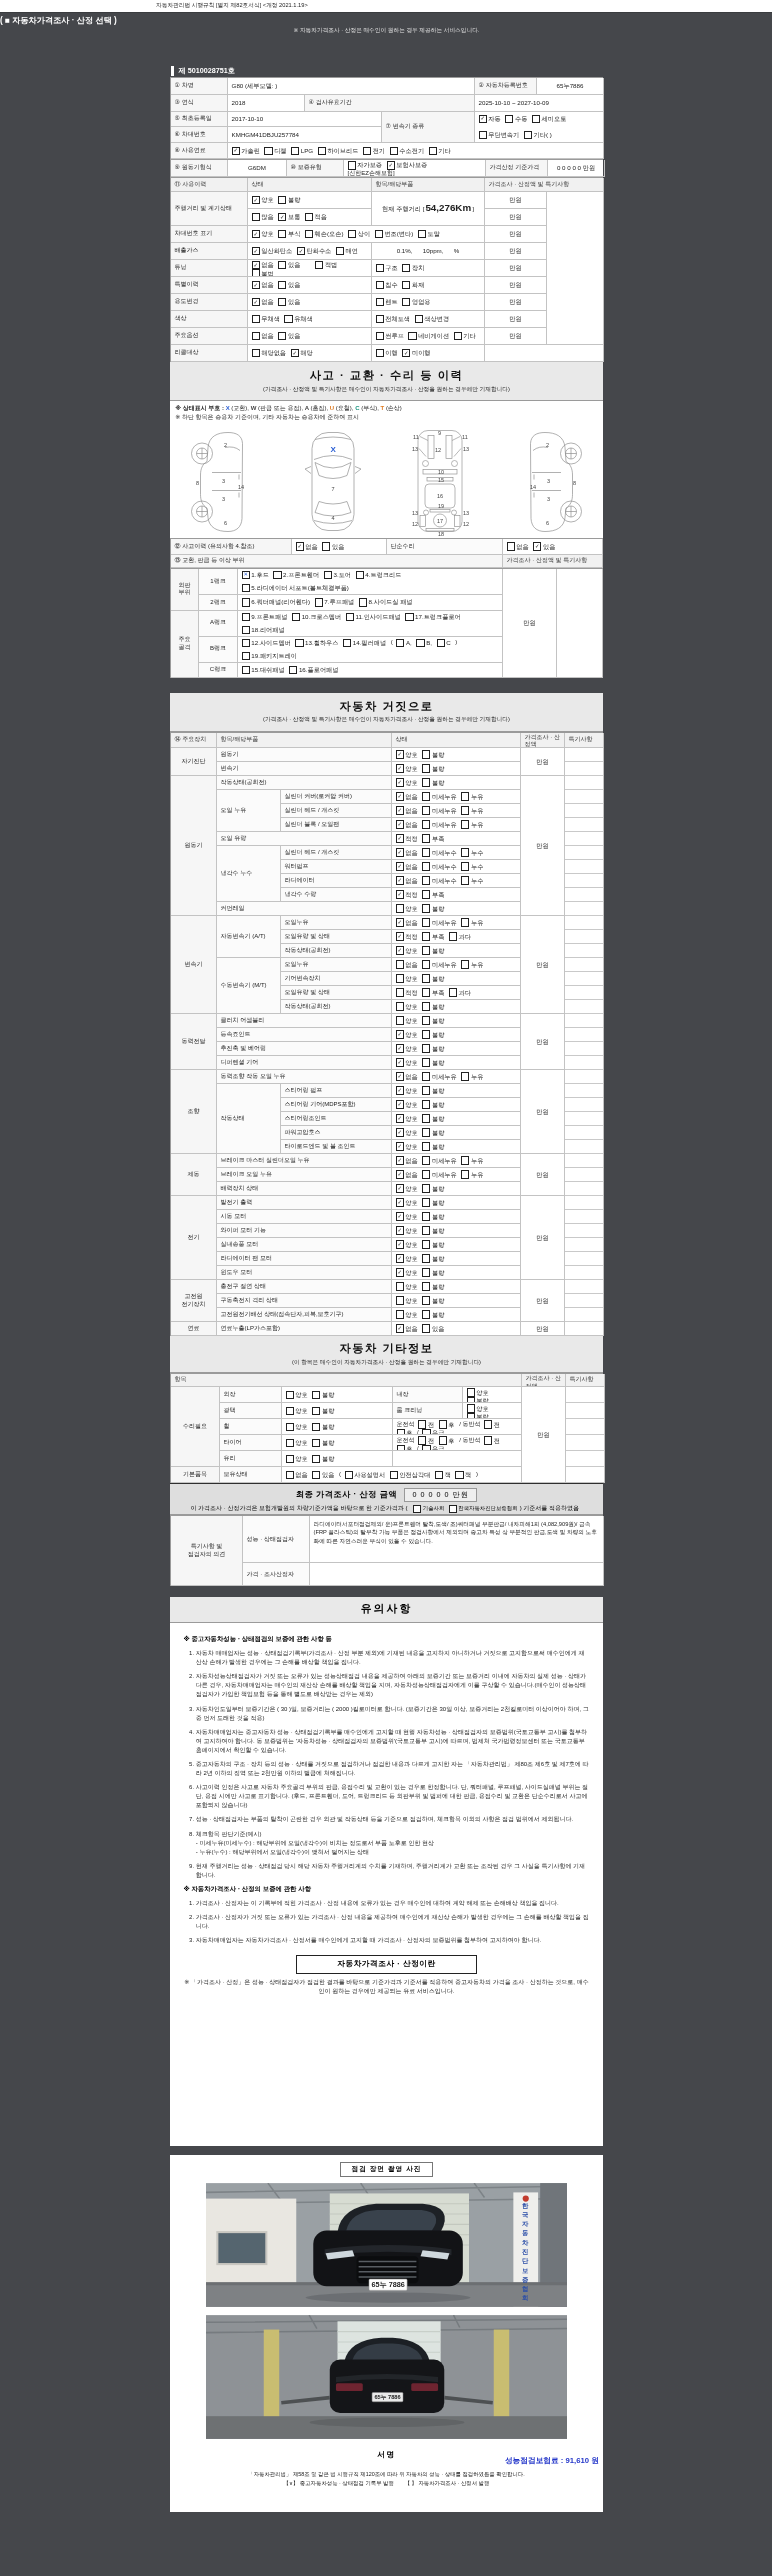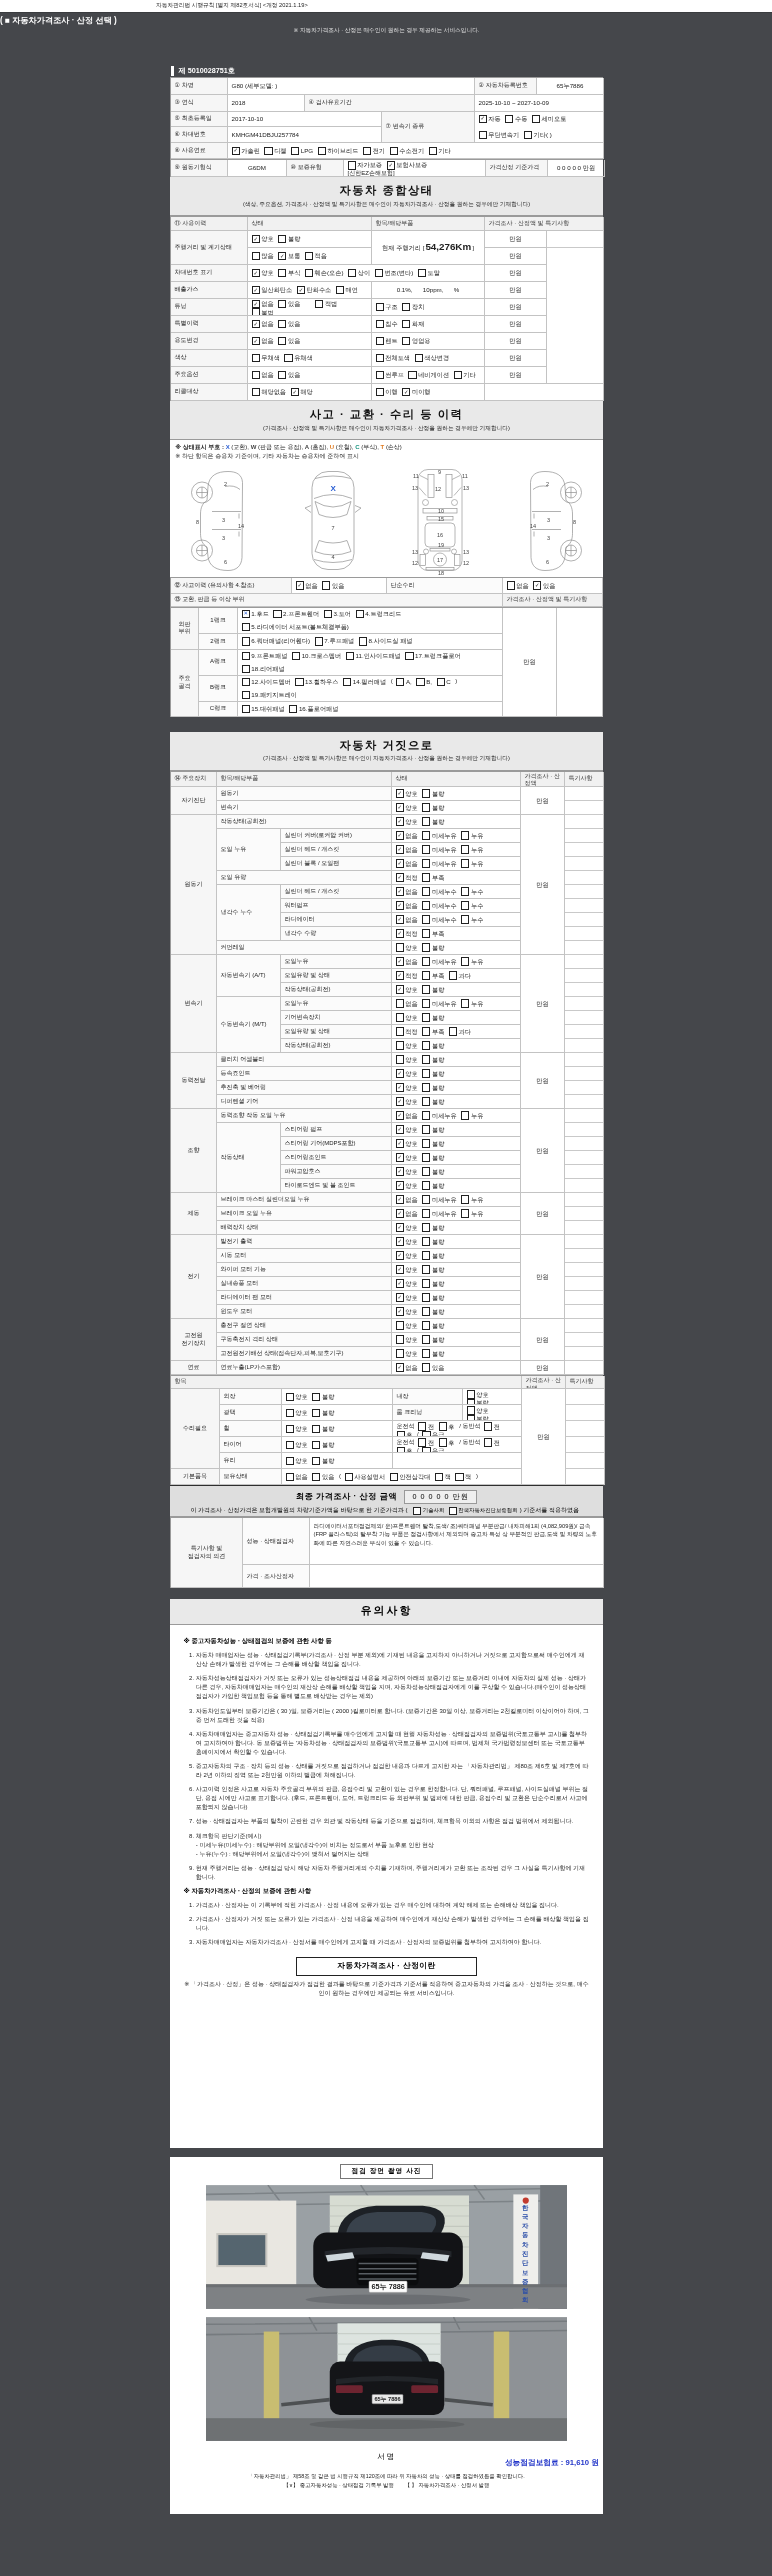--- a/index.html
+++ b/index.html
@@ -55,21 +55,21 @@
   .noticebody ol{margin:0 0 3.1px 0;padding-left:12.4px}
   .noticebody li{font-size:6px;line-height:1.5;margin-bottom:5.2px;white-space:pre-line;color:#1c1c1c}
   .nb-box{width:170px;margin:9.3px auto 4.1px;border:1px solid #222;padding:3.6px 4.1px;text-align:center;font-size:7.7px;font-weight:bold;letter-spacing:0.5px}
   .nb-boxtext{font-size:6px;text-align:center;line-height:1.5;color:#222;margin-top:3.1px}
   .photopanel{height:357px;box-sizing:border-box;background:#fff;padding-top:7.2px}
   .photitle{text-align:center}
   .photitle span{display:inline-block;border:0.5px solid #777;padding:2.1px 10.3px;font-size:6.7px;font-weight:bold;letter-spacing:1px}
   .photo{width:361px;margin:5.7px auto 0;position:relative}
   .pillartext{position:absolute;top:17.5px;left:315px;width:8.2px;font-size:6.4px;font-weight:bold;color:#2b4ea8;word-break:break-all;line-height:1.45;text-align:center}
   .sigrow{position:relative;height:17.5px;margin-top:8.2px}
-  .sig{position:absolute;left:50%;transform:translateX(-50%);top:1px;font-size:7.7px;font-weight:normal;letter-spacing:1.5px}
+  .sig{position:absolute;left:50%;transform:translateX(-50%);top:1px;font-size:7.7px;font-weight:bold;letter-spacing:1.5px}
   .fee{position:absolute;right:4.1px;top:7.2px;font-size:7.7px;font-weight:bold;color:#2336c9}
   .footerlines{text-align:center;font-size:5.4px;color:#222;line-height:1.7;margin-top:3.1px}
   svg text{font-family:"Liberation Sans","DejaVu Sans",sans-serif}
   .dnum{font-size:11px;fill:#444}
 </style>
 </head>
 <body>
 
 <div class="page">
 
@@ -171,24 +171,20 @@
                 <span class="box on"></span>
                 <span class="cbl">보험사보증</span>
               </span>
               <span class="raw">[신한EZ손해보험]</span>
             </div>
             <div class="cell lab" style="grid-area: 1 / 5 / span 1 / span 1;">가격산정 기준가격</div>
             <div class="cell c" style="grid-area: 1 / 6 / span 1 / span 1;">0 0 0 0 0 만원</div>
           </div>
         </div>
 
-      <div class="sechdr">
-        <div class="st">자동차 종합상태</div>
-        <div class="sn">(색상, 주요옵션, 가격조사 · 산정액 및 특기사항은 매수인이 자동차가격조사 · 산정을 원하는 경우에만 기재합니다)</div>
-      </div>
       <div>
           <div class="grid" style="grid-template-columns: 77px 124px 113px 62px 57px; grid-template-rows: 14.4px 17px 17px 17px 17px 17px 17px 17px 17px 17px 17px;">
             <div class="cell hd" style="grid-area: 1 / 1 / span 1 / span 1;">⑪ 사용이력</div>
             <div class="cell hd" style="grid-area: 1 / 2 / span 1 / span 1;">상태</div>
             <div class="cell hd" style="grid-area: 1 / 3 / span 1 / span 1;">항목/해당부품</div>
             <div class="cell hd" style="grid-area: 1 / 4 / span 1 / span 2;">가격조사 · 산정액 및 특기사항</div>
             <div class="cell lab" style="grid-area: 2 / 1 / span 2 / span 1;">주행거리 및 계기상태</div>
             <div class="cell" style="grid-area: 2 / 2 / span 1 / span 1;">
               <span class="cb">
                 <span class="box on"></span>
@@ -1218,20 +1214,24 @@
               </span>
               <span class="cb">
                 <span class="box"></span>
                 <span class="cbl">있음</span>
               </span>
             </div>
             <div class="cell price" style="grid-area: 43 / 5 / span 1 / span 1;">만원</div>
           </div>
         </div>
 
+      <div class="sechdr short">
+        <div class="st">자동차 기타정보</div>
+        <div class="sn">(이 항목은 매수인이 자동차가격조사 · 산정을 원하는 경우에만 기재합니다)</div>
+      </div>
       <div>
           <div class="grid" style="grid-template-columns: 49px 62px 111px 70px 59px 44px 39px; grid-template-rows: 13.4px 16px 16px 16px 16px 16px 16px;">
             <div class="cell hd" style="grid-area: 1 / 1 / span 1 / span 5;">항목</div>
             <div class="cell hd" style="grid-area: 1 / 6 / span 1 / span 1;">가격조사 · 산정액</div>
             <div class="cell hd" style="grid-area: 1 / 7 / span 1 / span 1;">특기사항</div>
             <div class="cell lab c" style="grid-area: 2 / 1 / span 5 / span 1;">수리필요</div>
             <div class="cell lab2" style="grid-area: 2 / 2 / span 1 / span 1;">외장</div>
             <div class="cell" style="grid-area: 2 / 3 / span 1 / span 1;">
               <span class="cb">
                 <span class="box"></span>

